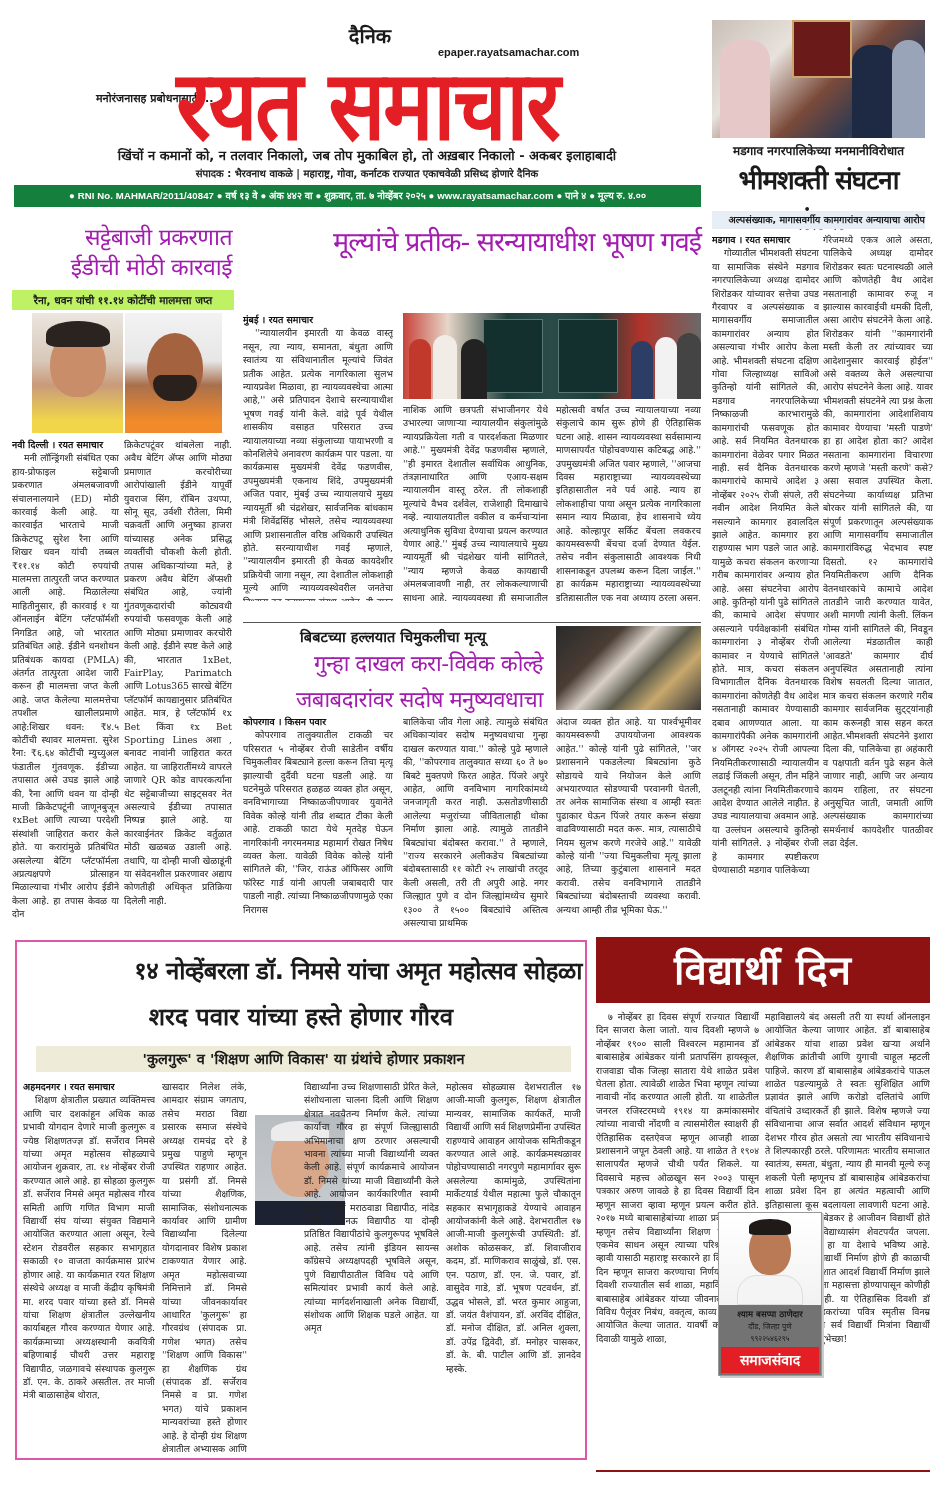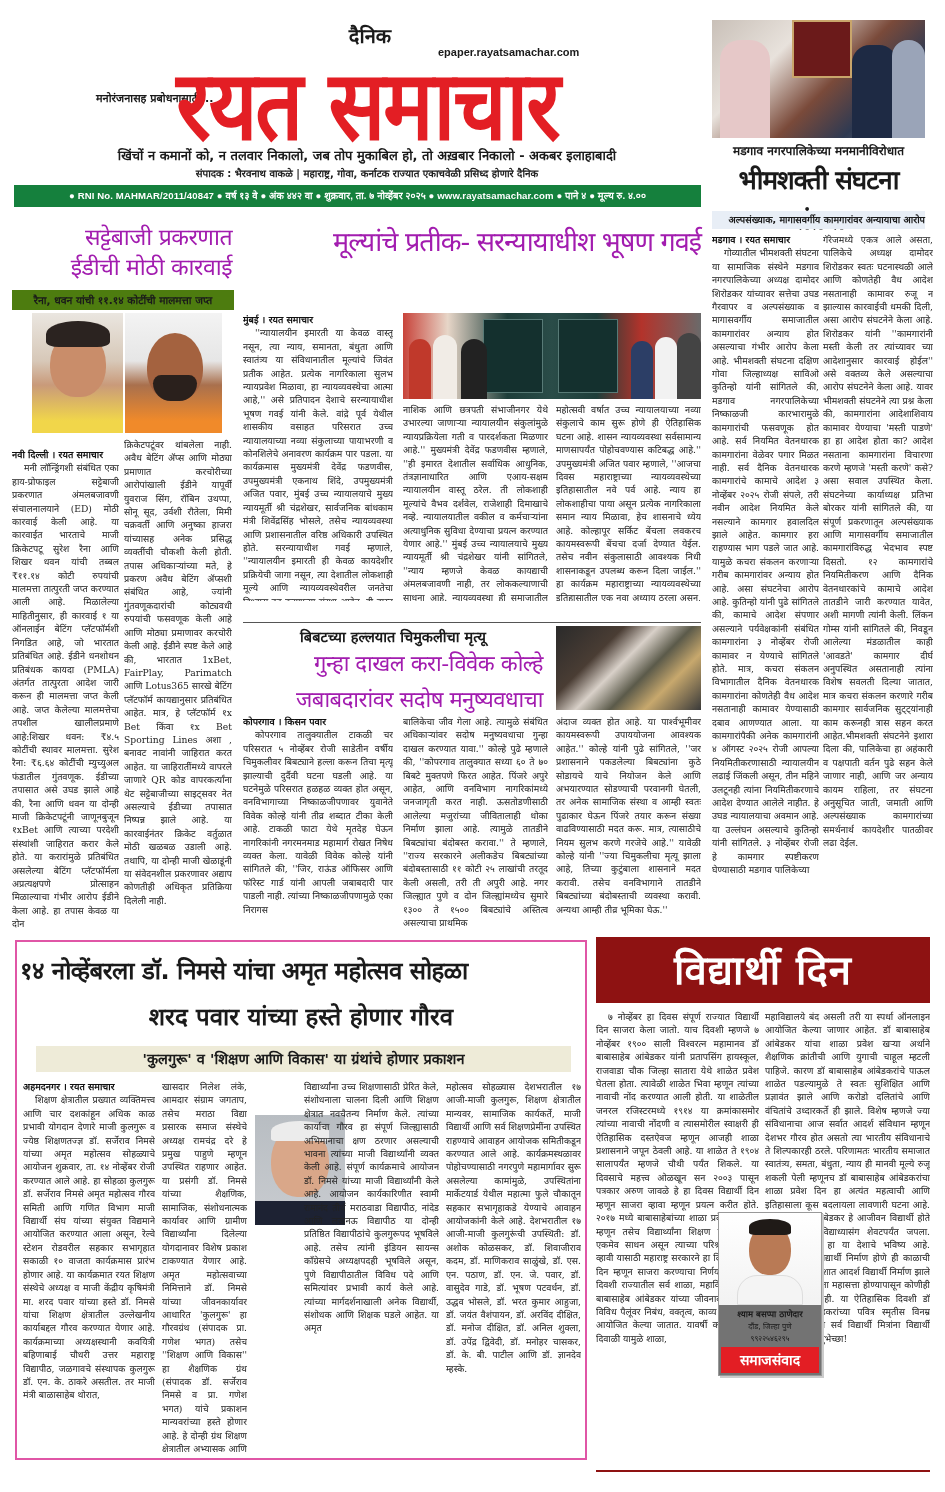--- a/index.html
+++ b/index.html
@@ -26,25 +26,25 @@
   .rt-photo .board { position:absolute; left: 80px; top: 0; width: 60px; height: 58px; background:#6b1a1a; border:2px solid #c9a56b; }
   .rt-photo .p1 { position:absolute; left: 8px; top: 20px; width: 50px; height: 98px; background:#e6c8c8; border-radius: 20px 20px 0 0; }
   .rt-photo .p2 { position:absolute; left: 140px; top: 25px; width: 45px; height: 93px; background:#1e2a44; border-radius: 18px 18px 0 0; }
   .rt-photo .p3 { position:absolute; left: 180px; top: 20px; width: 33px; height: 98px; background:#9aa4b8; border-radius: 16px 16px 0 0; }
   .rt-sub { left: 712px; top: 142px; width: 213px; font-size: 12px; font-weight: bold; text-align: center; font-family: "DejaVu Sans", sans-serif; }
   .rt-head { left: 712px; top: 160px; width: 213px; font-size: 26px; line-height: 40px; font-weight: bold; text-align: center; font-family: "DejaVu Sans", sans-serif; letter-spacing: -1px; }
   .rt-kicker { left: 712px; top: 211px; width: 213px; height: 18px; background: #e8eef6; font-size: 9.5px; line-height: 18px; font-weight: bold; text-align: right; font-family: "DejaVu Sans", sans-serif; }
 
   
   .lc-head { left: 10px; top: 222px; width: 222px; font-size: 23px; line-height: 30px; }
-  .lc-kicker { left: 12px; top: 290px; width: 222px; height: 20px; background: #4d7c0f; font-size: 10.5px; line-height: 20px; font-weight: bold; text-align: center; font-family: "DejaVu Sans", sans-serif; }
+  .lc-kicker { left: 12px; top: 290px; width: 222px; height: 20px; background: #bef264; font-size: 10.5px; line-height: 20px; font-weight: bold; text-align: center; font-family: "DejaVu Sans", sans-serif; }
   .lc-img1 { left: 32px; top: 313px; width: 91px; height: 120px; background: linear-gradient(180deg,#eae6e0 0%,#d7c8b8 40%,#c99a7a 60%,#f1d64a 90%); overflow: hidden; }
   .lc-img2 { left: 125px; top: 313px; width: 97px; height: 120px; background: linear-gradient(180deg,#f3f3f3 0%,#e6e6e6 40%,#a9704d 60%,#f08a2a 90%); overflow: hidden; }
   .face { position:absolute; border-radius: 50% 50% 45% 45%; }
-  .lc-col1 { left: 12px; top: 438px; width: 107px; height: 494px; margin-top: 10px; }
+  .lc-col1 { left: 12px; top: 438px; width: 107px; height: 494px; }
   .lc-col2 { left: 124px; top: 438px; width: 108px; height: 494px; }
 
   
   .cs-head { left: 243px; top: 222px; width: 458px; font-size: 27px; line-height: 40px; letter-spacing: -1px; }
   .cs-col1 { left: 243px; top: 313px; width: 150px; height: 288px; }
   .cs-img { left: 403px; top: 313px; width: 298px; height: 86px; background: linear-gradient(90deg,#c8433a 0%,#e7d6c8 15%,#1e3e3a 35%,#2a4c48 50%,#1e3e3a 65%,#b3332b 80%,#6a6a6a 100%); overflow:hidden; }
   .cs-img .plaque { position:absolute; top: 6px; width: 60px; height: 74px; background:#14302e; border:1px solid #587a76; }
   .cs-img .pp { position:absolute; bottom:0; border-radius: 14px 14px 0 0; }
   .cs-col2 { left: 403px; top: 403px; width: 145px; height: 198px; }
   .cs-col3 { left: 556px; top: 403px; width: 145px; height: 198px; }
@@ -57,21 +57,21 @@
   .lp-col1 { left: 243px; top: 715px; width: 150px; height: 218px; }
   .lp-col2 { left: 403px; top: 715px; width: 145px; height: 218px; }
   .lp-col3 { left: 556px; top: 715px; width: 145px; height: 218px; }
 
   
   .rc-col1 { left: 712px; top: 233px; width: 107px; height: 700px; }
   .rc-col2 { left: 823px; top: 233px; width: 110px; height: 700px; }
 
   
   .bx { left: 15px; top: 940px; width: 572px; height: 520px; border: 2px solid #e056a6; }
-  .bx-head1 { left: 20px; top: 948px; width: 562px; font-size: 24px; line-height: 46px; font-family: "DejaVu Sans", sans-serif; font-weight: bold; text-align: left; letter-spacing: -0.5px; }
+  .bx-head1 { left: 20px; top: 948px; width: 562px; font-size: 24px; line-height: 46px; font-family: "DejaVu Sans", sans-serif; font-weight: bold; text-align: right; letter-spacing: -0.5px; }
   .bx-head2 { left: 20px; top: 994px; width: 562px; font-size: 24px; line-height: 46px; font-family: "DejaVu Sans", sans-serif; font-weight: bold; text-align: center; }
   .bx-kicker { left: 36px; top: 1046px; width: 535px; height: 26px; background: #eeebd8; font-size: 14.5px; line-height: 26px; font-weight: bold; text-align: center; font-family: "DejaVu Sans", sans-serif; }
   .bx-col1 { left: 23px; top: 1080px; width: 132px; height: 372px; }
   .bx-col2 { left: 162px; top: 1080px; width: 135px; height: 372px; }
   .bx-col3 { left: 304px; top: 1080px; width: 135px; height: 372px; }
   .bx-col4 { left: 446px; top: 1080px; width: 135px; height: 372px; }
   .bx-photo { left: 255px; top: 1115px; width: 90px; height: 110px; background: linear-gradient(180deg,#b8bdc2 0%,#c9ccd0 100%); overflow: hidden; }
 
   
   .sd-banner { left: 596px; top: 937px; width: 334px; height: 66px; background: #8e1212; color: #fff; font-size: 40px; line-height: 66px; font-weight: bold; text-align: center; font-family: "DejaVu Sans", sans-serif; letter-spacing: 1px; }

